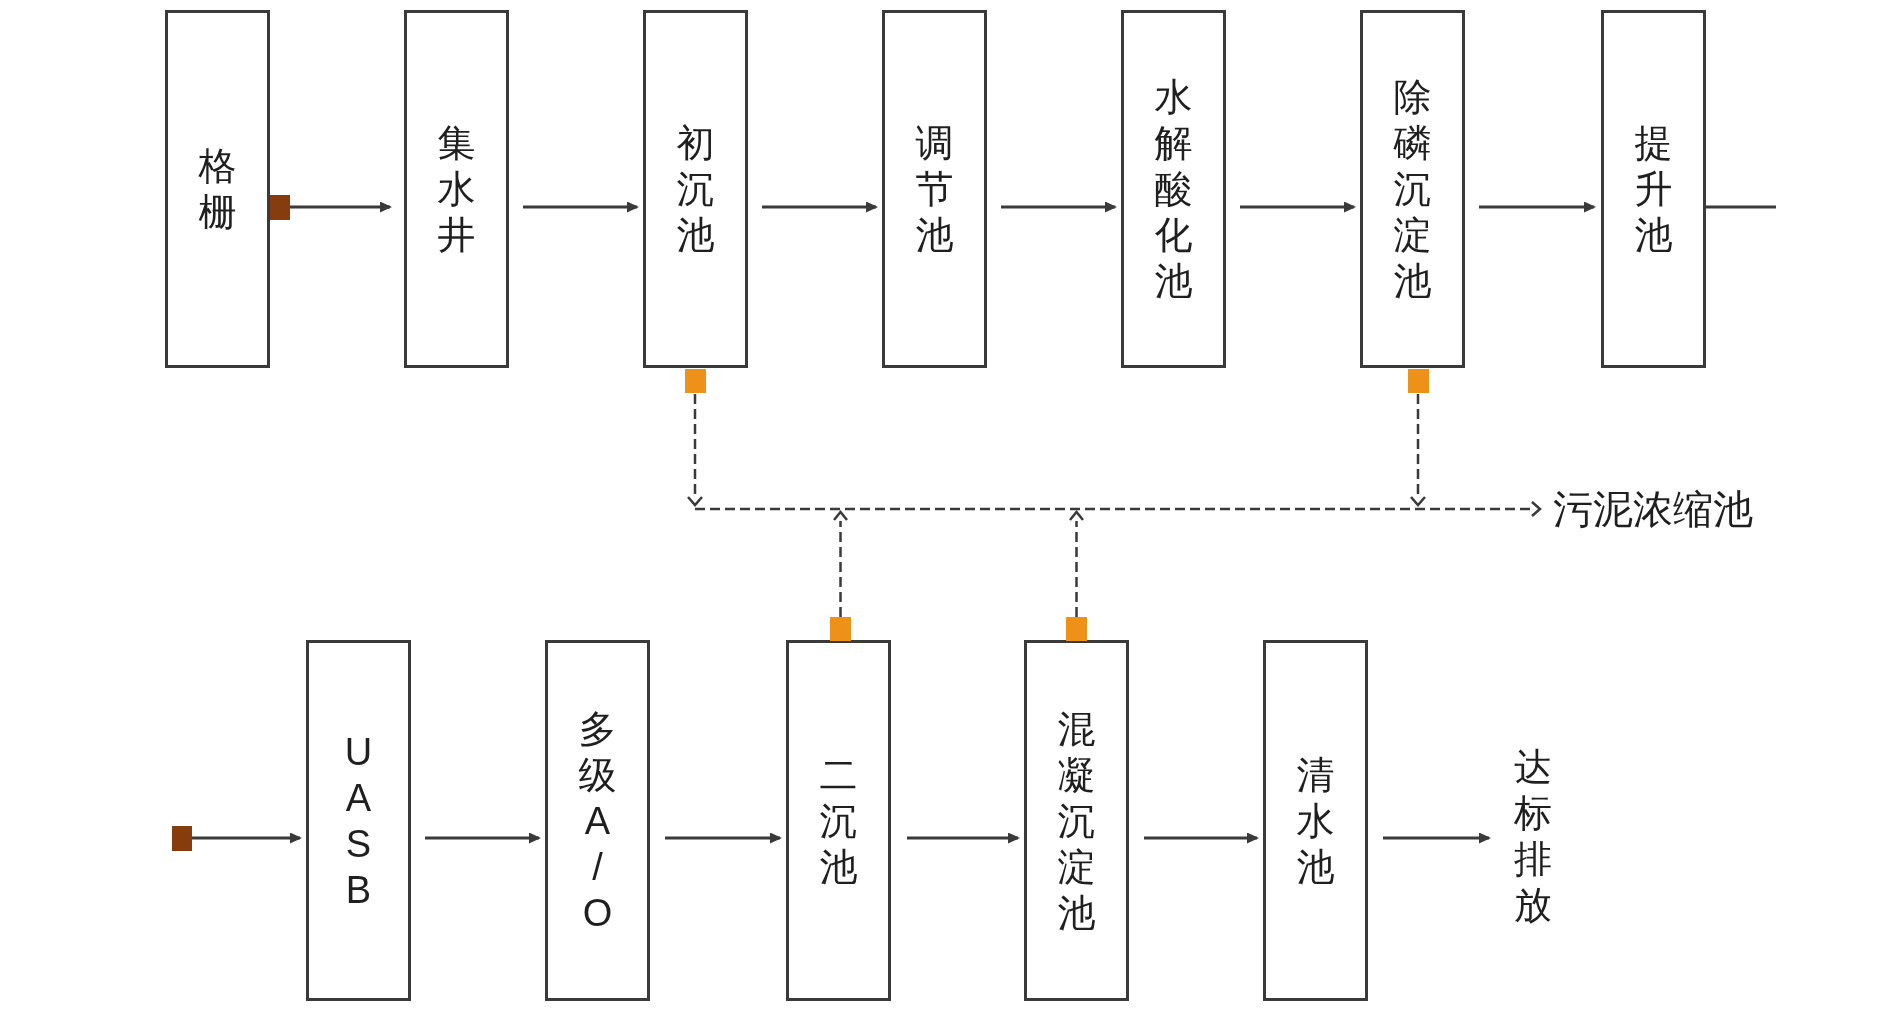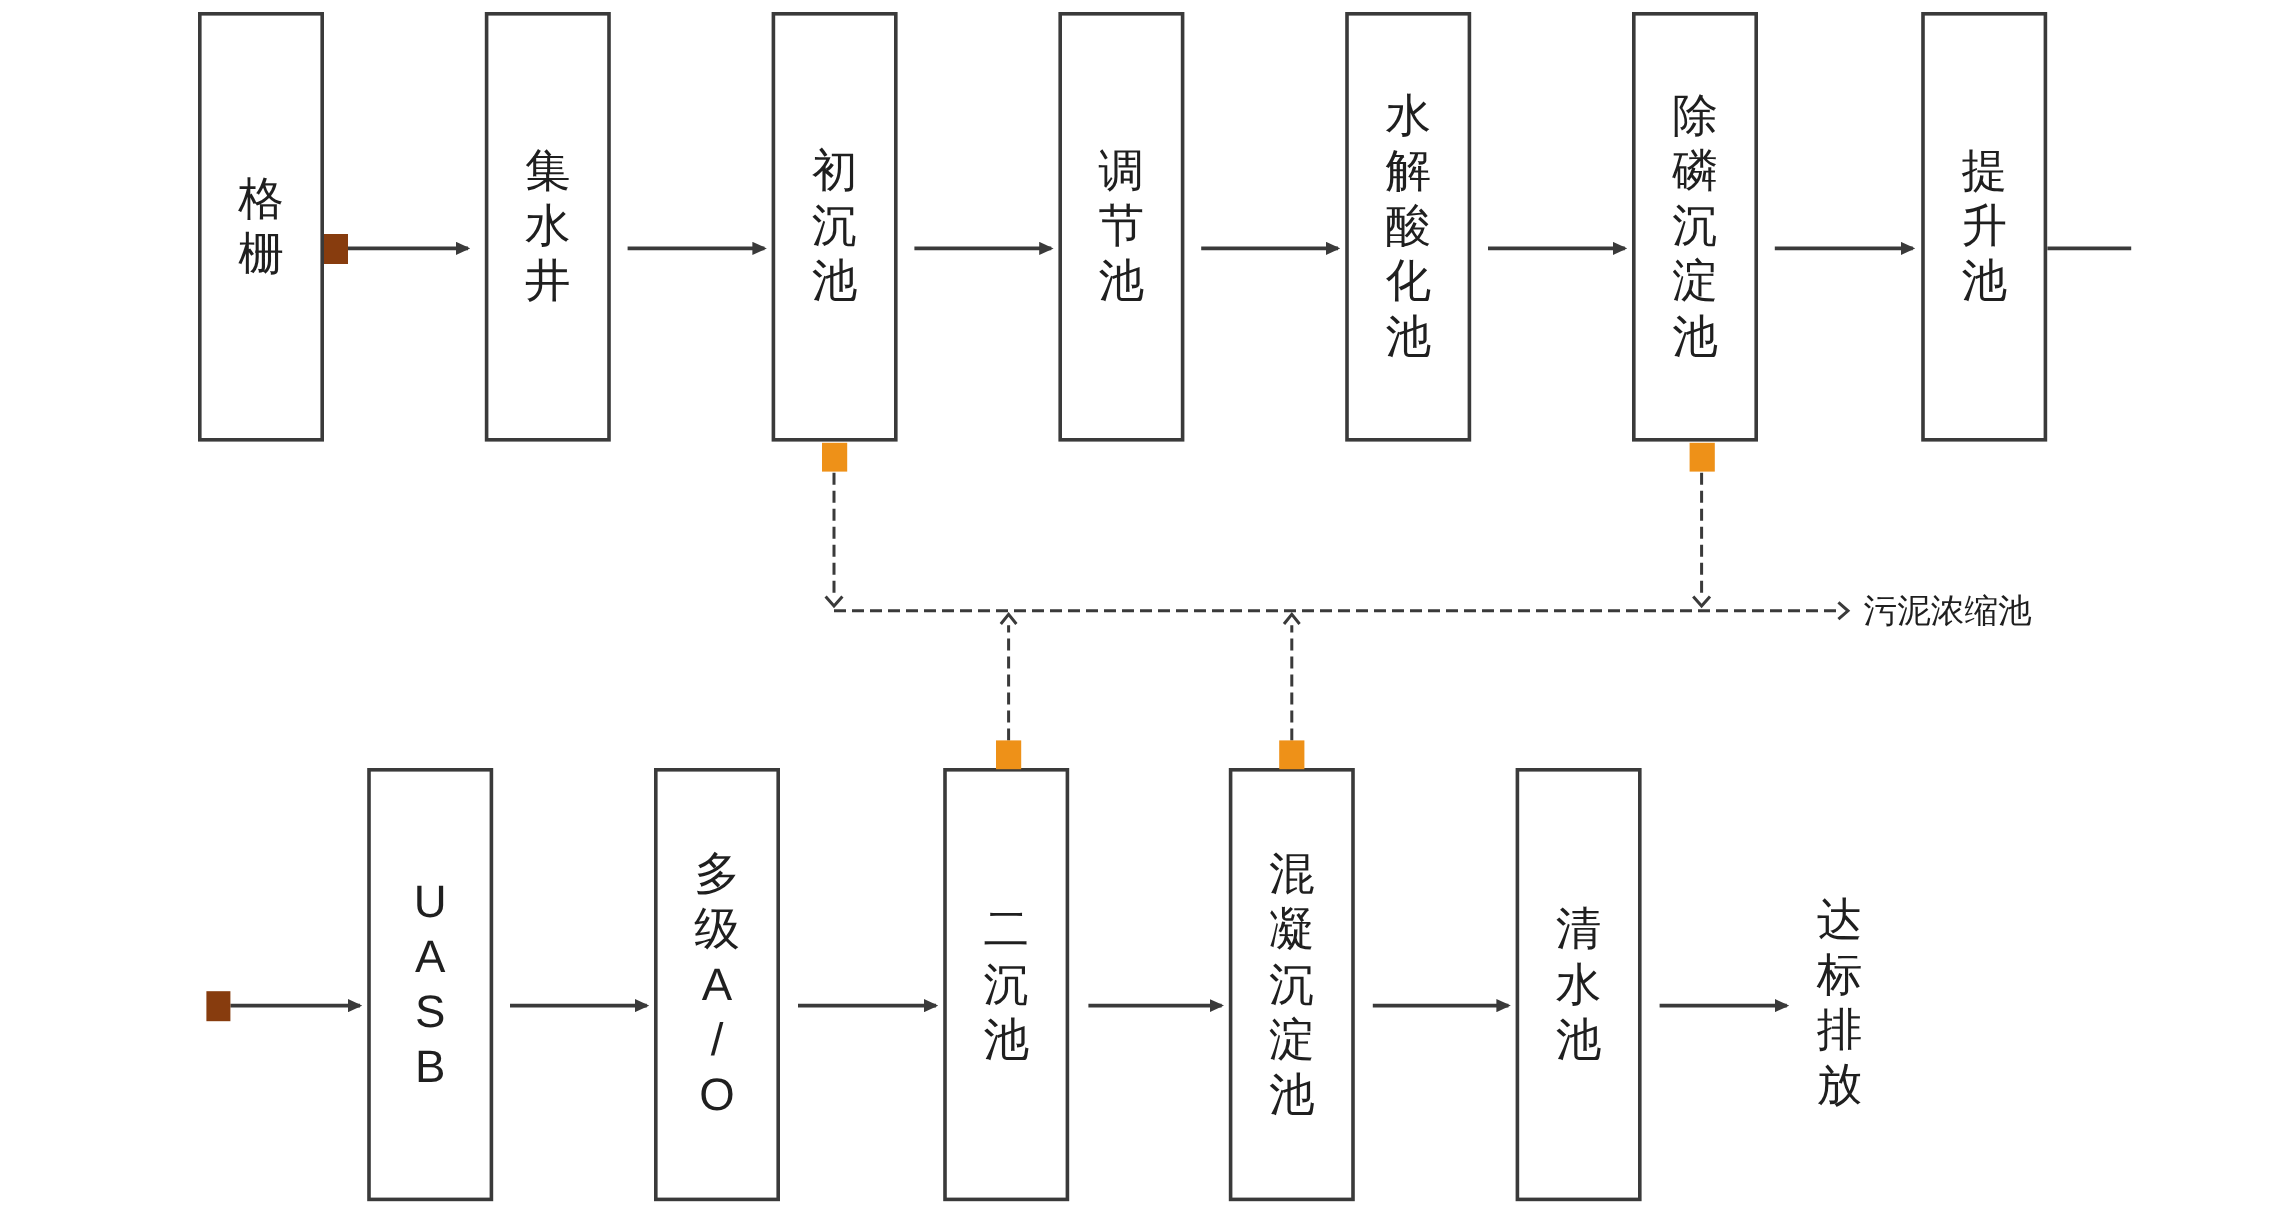--- a/index.html
+++ b/index.html
@@ -29,21 +29,21 @@
     color:#1f1f1f;
     font-size:38px;
   }
   .vlabel div{height:46px;line-height:46px;text-align:center;white-space:nowrap;}
   .sq{position:absolute;}
   .sq.inlet{background:#873c0e;}
   .sq.sludge{background:#ee9118;}
   .hlabel{
     position:absolute;
     color:#1f1f1f;
-    font-size:28px;
+    font-size:40px;
     line-height:44px;
     white-space:nowrap;
   }
   svg.connectors{position:absolute;left:0;top:0;pointer-events:none;}
   .flow-line{stroke:#3a3a3a;stroke-width:3;fill:none;}
   .dash-line{stroke:#3a3a3a;stroke-width:2.5;fill:none;stroke-dasharray:10 5;}
   .chevron{stroke:#3a3a3a;stroke-width:2.5;fill:none;}
 </style>
 </head>
 <body>

